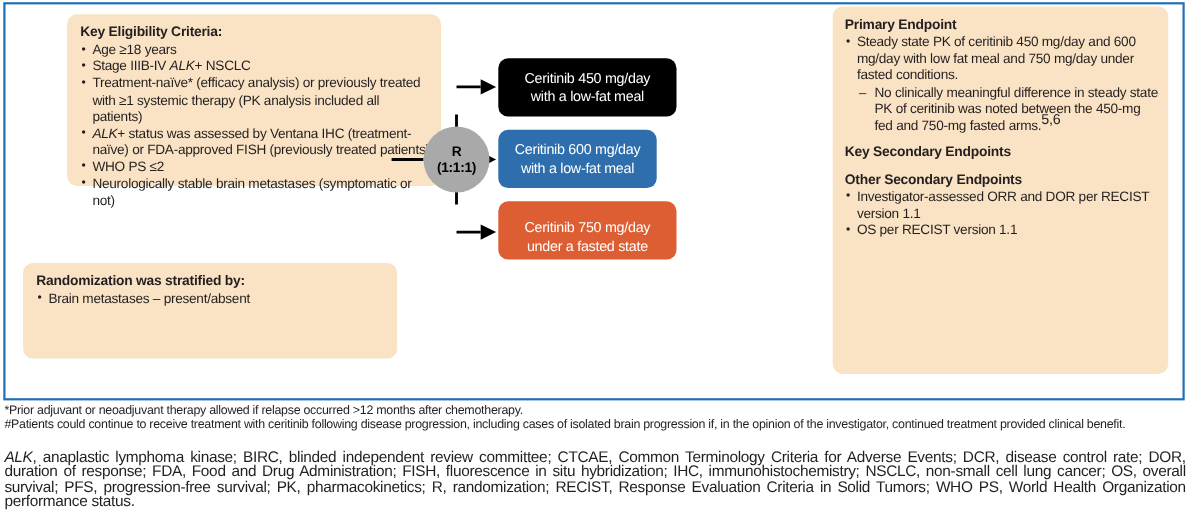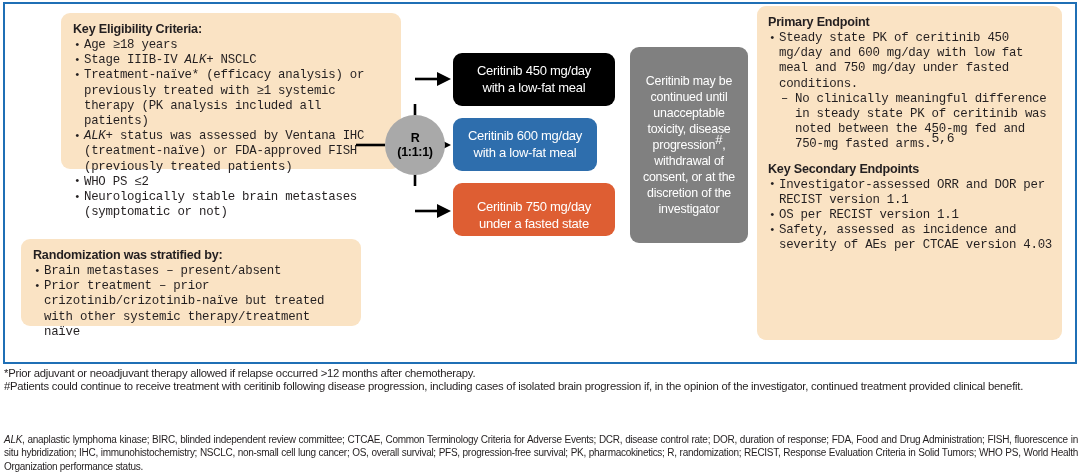--- a/index.html
+++ b/index.html
@@ -33,21 +33,21 @@
 
   .boxtitle {
     font-weight: bold;
     font-size: 12.6px;
     line-height: 15.5px;
     letter-spacing: -0.22px;
     margin-bottom: 0.5px;
   }
   .boxtitle.spaced { margin-top: 9px; }
 
-  ul.blist { list-style: none; font-family: Liberation Mono, monospace; }
+  ul.blist { list-style: none; }
   ul.blist > li {
     position: relative;
     padding-left: 11px;
     font-size: 12.4px;
     line-height: 15.2px;
     letter-spacing: -0.25px;
   }
   ul.blist > li::before {
     content: "\2022";
     position: absolute;
@@ -129,23 +129,23 @@
     width: 1074px;
   }
   .fn {
     font-size: 11.3px;
     line-height: 13.4px;
     letter-spacing: -0.25px;
     color: #231f20;
   }
   .abbrev {
     position: absolute;
-    left: 4px; top: 433px;
+    left: 4px; top: 409px;
     width: 1074px;
-    font-size: 10px;
+    font-size: 14px;
     line-height: 13.4px;
     letter-spacing: -0.28px;
     color: #231f20;
     text-align: justify;
   }
 </style>
 </head>
 <body>
 
 <div id="root">
@@ -161,21 +161,20 @@
         <li><span class="it">ALK</span>+ status was assessed by Ventana IHC (treatment-naïve) or FDA-approved FISH (previously treated patients)</li>
         <li>WHO PS ≤2</li>
         <li>Neurologically stable brain metastases (symptomatic or not)</li>
       </ul>
     </div>
 
     <div class="cream randomization">
       <div class="boxtitle">Randomization was stratified by:</div>
       <ul class="blist">
         <li>Brain metastases – present/absent</li>
-        <li>Prior treatment – prior crizotinib/crizotinib-naïve but treated with other systemic therapy/treatment naïve</li>
       </ul>
     </div>
 
     <svg class="connectors" viewBox="0 0 1074 358">
       <g stroke="#000000" stroke-width="2.6" fill="none">
         <line x1="351" y1="141" x2="380" y2="141"></line>
         <line x1="410" y1="100" x2="410" y2="182"></line>
         <line x1="410" y1="75" x2="432" y2="75"></line>
         <line x1="410" y1="207" x2="432" y2="207"></line>
         <line x1="440" y1="141" x2="432" y2="141"></line>
@@ -204,41 +203,38 @@
         <span>with a low-fat meal</span>
       </div>
     </div>
     <div class="arm a3">
       <div>
         <span>Ceritinib 750 mg/day</span><br>
         <span>under a fasted state</span>
       </div>
     </div>
 
-    <div class="greybox">
-      <span>Ceritinib may be continued until unacceptable toxicity, disease progression<sup>#</sup>, withdrawal of consent, or at the discretion of the investigator</span>
-    </div>
 
     <div class="cream endpoints">
       <div class="boxtitle">Primary Endpoint</div>
       <ul class="blist">
         <li>
           <span>Steady state PK of ceritinib 450 mg/day and 600 mg/day with low fat meal and 750 mg/day under fasted conditions.</span>
           <ul class="sublist">
             <li><span>No clinically meaningful difference in steady state PK of ceritinib was noted between the 450-mg fed and 750-mg fasted arms.</span><sup>5,6</sup></li>
           </ul>
         </li>
       </ul>
 
       <div class="boxtitle spaced">Key Secondary Endpoints</div>
 
+      <div class="boxtitle spaced">Other Secondary Endpoints</div>
       <ul class="blist">
         <li>Investigator-assessed ORR and DOR per RECIST version 1.1</li>
         <li>OS per RECIST version 1.1</li>
-        <li>Safety, assessed as incidence and severity of AEs per CTCAE version 4.03</li>
       </ul>
     </div>
 
   </div>
 
   <div class="footnotes">
     <div class="fn">*Prior adjuvant or neoadjuvant therapy allowed if relapse occurred &gt;12 months after chemotherapy.</div>
     <div class="fn">#Patients could continue to receive treatment with ceritinib following disease progression, including cases of isolated brain progression if, in the opinion of the investigator, continued treatment provided clinical benefit.</div>
   </div>
 

